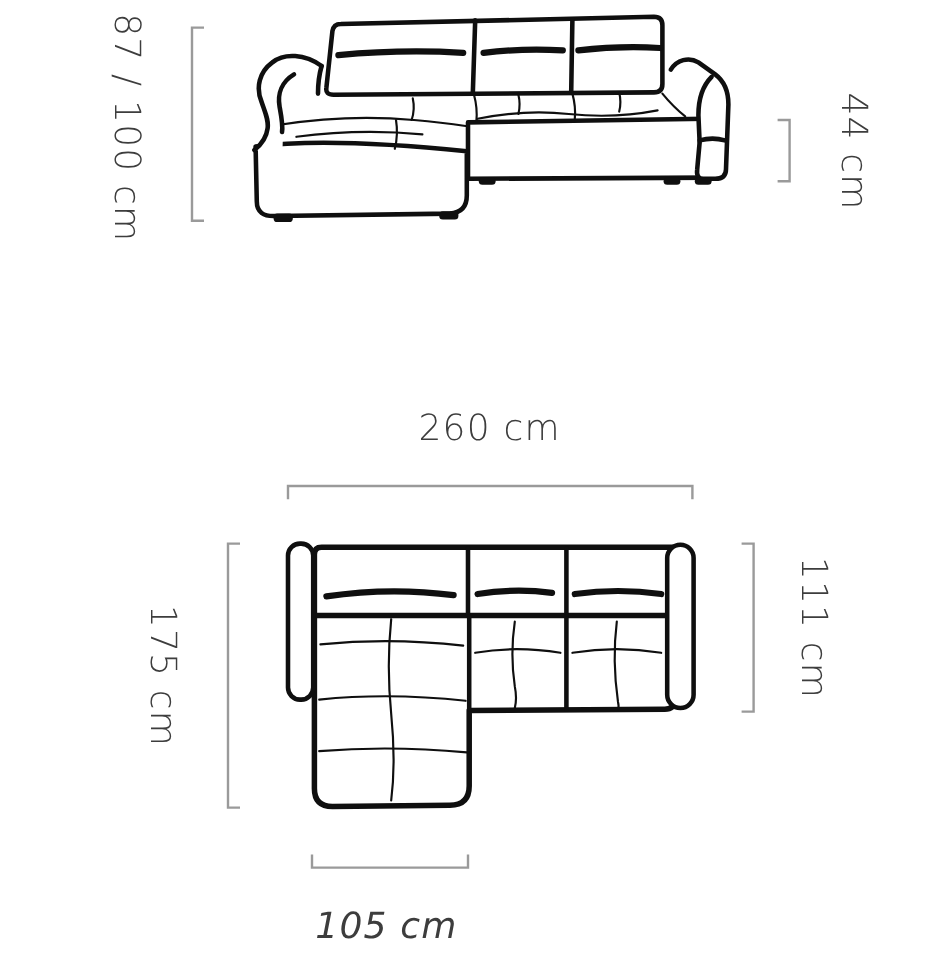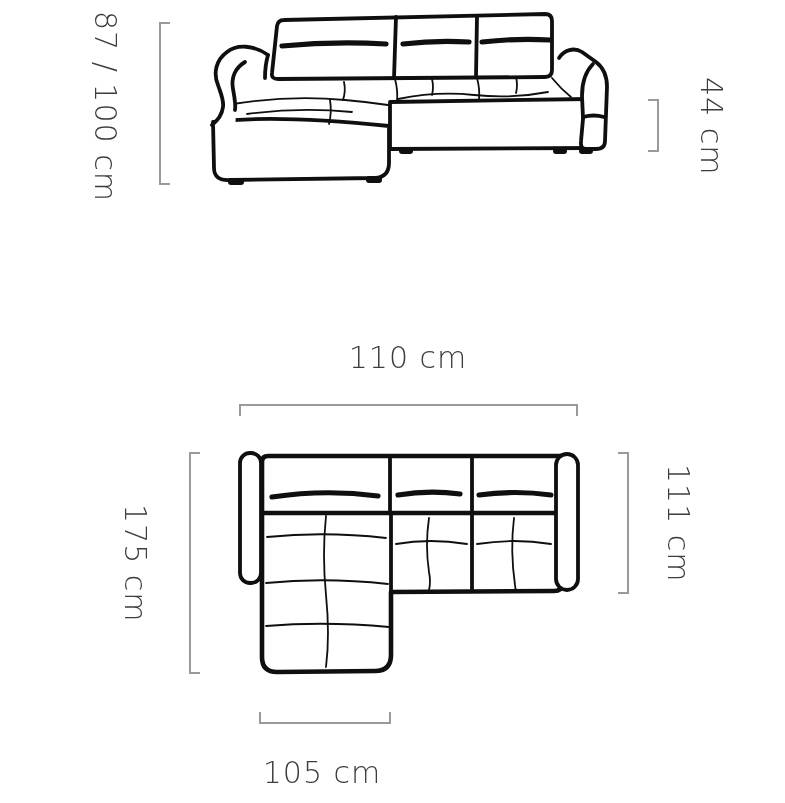--- a/index.html
+++ b/index.html
@@ -138,20 +138,20 @@
       <path class="dim" d="M 200,453 L 190,453 L 190,673 L 200,673"></path>
       <path class="dim" d="M 618,453 L 628,453 L 628,593 L 618,593"></path>
       <path class="dim" d="M 260,712 L 260,723 L 390,723 L 390,712"></path>
     </g>
   </svg>
 
   <div class="dim-label vert" style="left:86px;top:16px;width:38px;height:180px;">87 / 100 cm</div>
 
   <div class="dim-label vert" style="left:692px;top:72px;width:38px;height:108px;">44 cm</div>
 
-  <div class="dim-label" style="left:298px;top:340px;width:220px;height:34px;">110 cm</div>
+  <div class="dim-label" style="left:298px;top:340px;width:220px;height:34px;">260 cm</div>
 
   <div class="dim-label vert" style="left:116px;top:500px;width:38px;height:126px;">175 cm</div>
 
   <div class="dim-label vert" style="left:659px;top:468px;width:38px;height:110px;">111 cm</div>
 
-  <div class="dim-label" style="left:212px;top:755px;width:220px;height:34px;">105 cm</div>
+  <div class="dim-label" style="left:212px;top:755px;width:220px;height:34px;font-style:italic;">105 cm</div>
 </div>
 
 </body></html>

